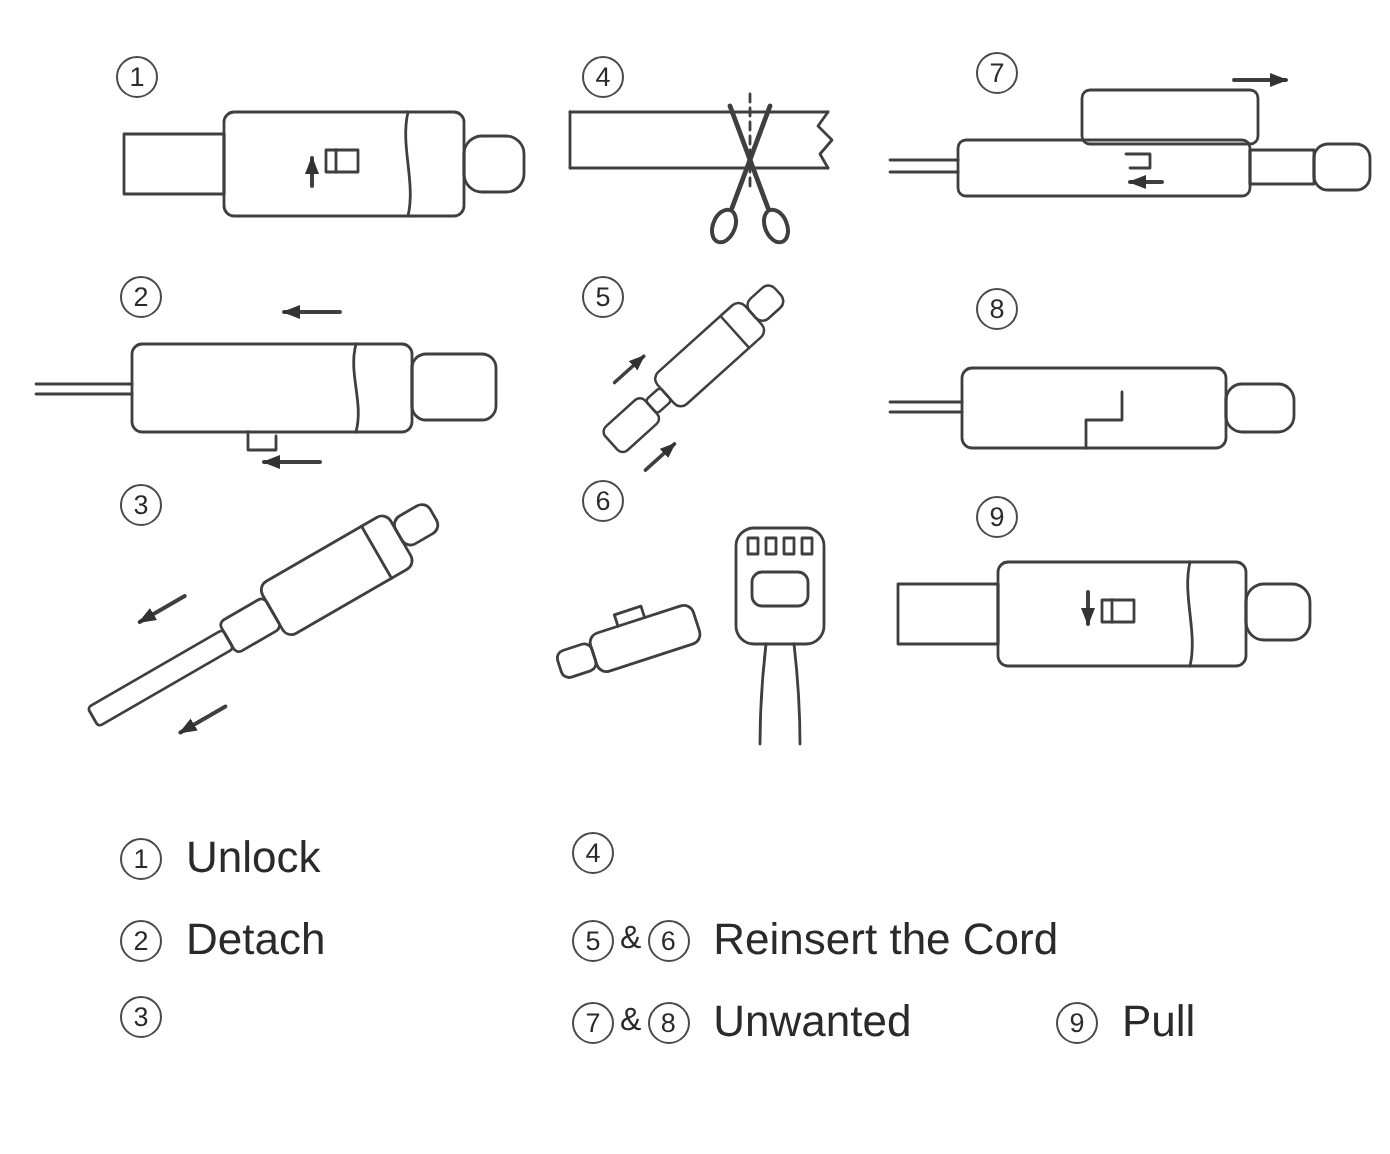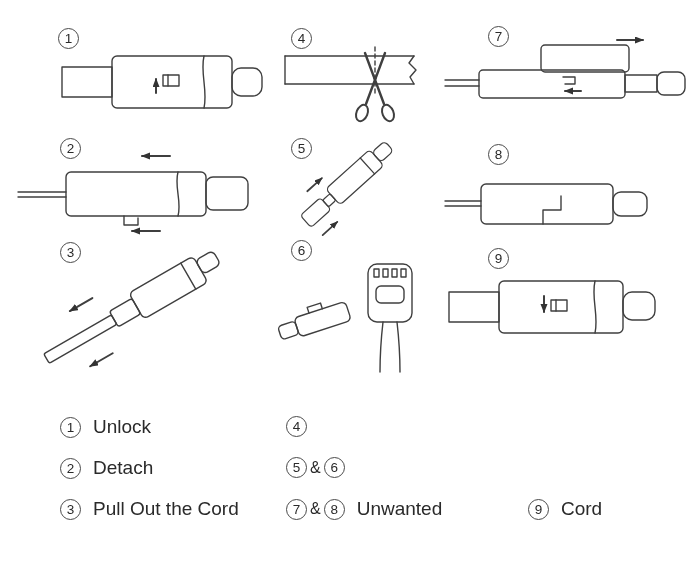--- a/index.html
+++ b/index.html
@@ -8,21 +8,21 @@
   .page { position:relative; width:695px; height:577px; background:#ffffff; overflow:hidden; }
   .cell { position:absolute; }
   .cell svg { position:absolute; overflow:visible; }
   .cnum {
     display:flex; align-items:center; justify-content:center;
     width:21px; height:21px; border:1.4px solid #4a4a4a; border-radius:50%;
     font-size:13.5px; color:#2a2a2a; flex:0 0 auto;
   }
   .cell .cnum { position:absolute; }
   .legend-item { position:absolute; display:flex; align-items:center; color:#2a2a2a; }
-  .legend-item .ltext { margin-left:12px; font-size:19px; white-space:nowrap; }
+  .legend-item .ltext { margin-left:12px; font-size:22px; white-space:nowrap; }
   .legend-item .amp { margin:0 3px; font-size:16px; }
 </style>
 </head>
 <body>
 
 <div class="page">
 
   <div class="cell" style="left:48px;top:20px;width:245px;height:105px">
     <span class="cnum" style="left:10px;top:8px">1</span>
     <svg width="210" height="80" viewBox="0 0 210 80" style="left:8px;top:22px">
@@ -219,34 +219,34 @@
 
     <div class="legend-item" style="left:60px;top:457px">
       <span class="cnum">2</span>
       <span class="ltext">Detach</span>
     </div>
 
     <div class="legend-item" style="left:286px;top:457px">
       <span class="cnum">5</span>
       <span class="amp">&amp;</span>
       <span class="cnum">6</span>
+      <span class="ltext">Reinsert the Cord</span>
     </div>
 
     <div class="legend-item" style="left:60px;top:498px">
       <span class="cnum">3</span>
-      <span class="ltext">Pull Out the Cord</span>
     </div>
 
     <div class="legend-item" style="left:286px;top:498px">
       <span class="cnum">7</span>
       <span class="amp">&amp;</span>
       <span class="cnum">8</span>
       <span class="ltext">Unwanted</span>
     </div>
 
     <div class="legend-item" style="left:528px;top:498px">
       <span class="cnum">9</span>
-      <span class="ltext">Cord</span>
+      <span class="ltext">Pull</span>
     </div>
 
   </div>
 
 </div>
 
 </body></html>

